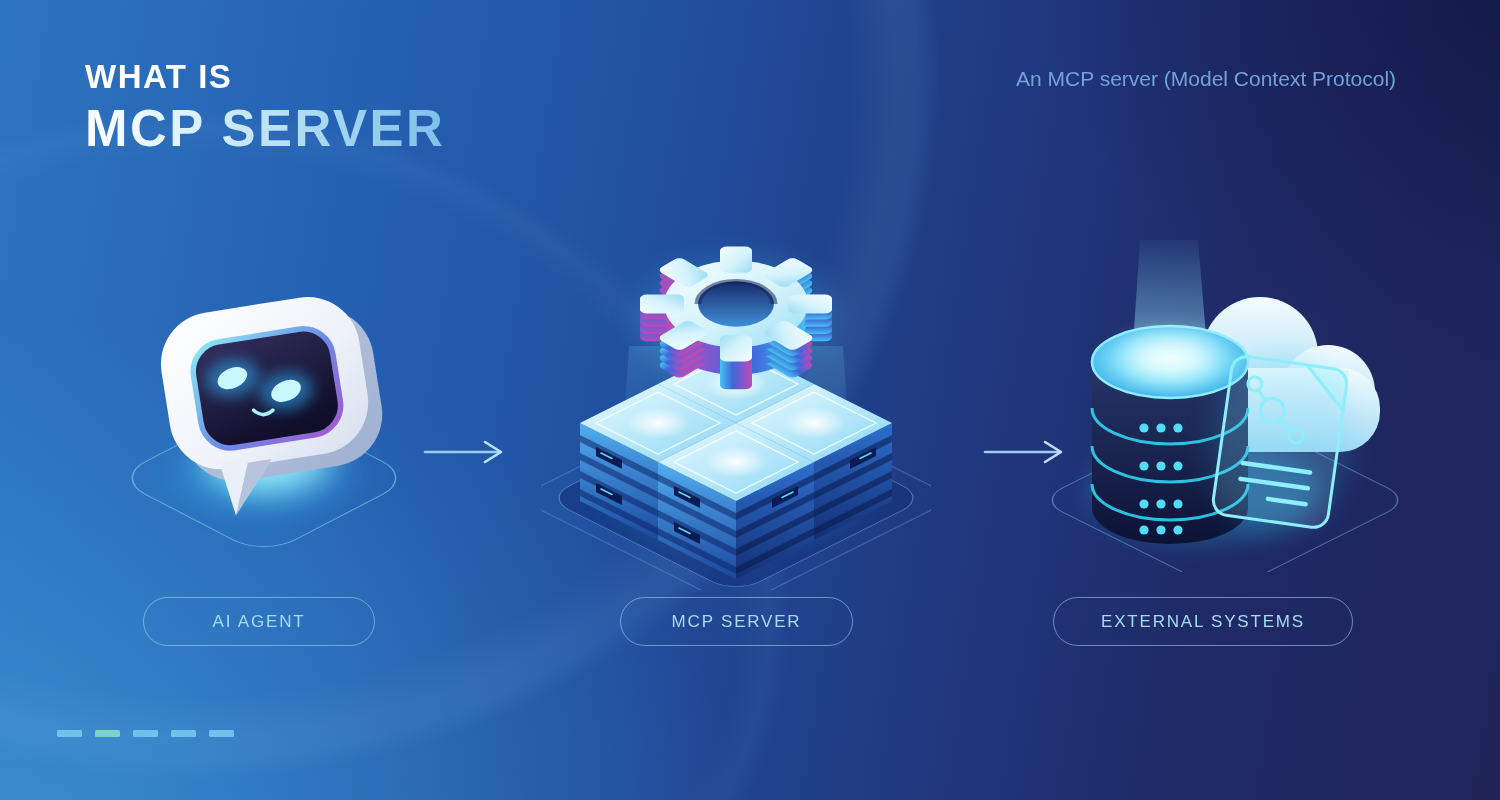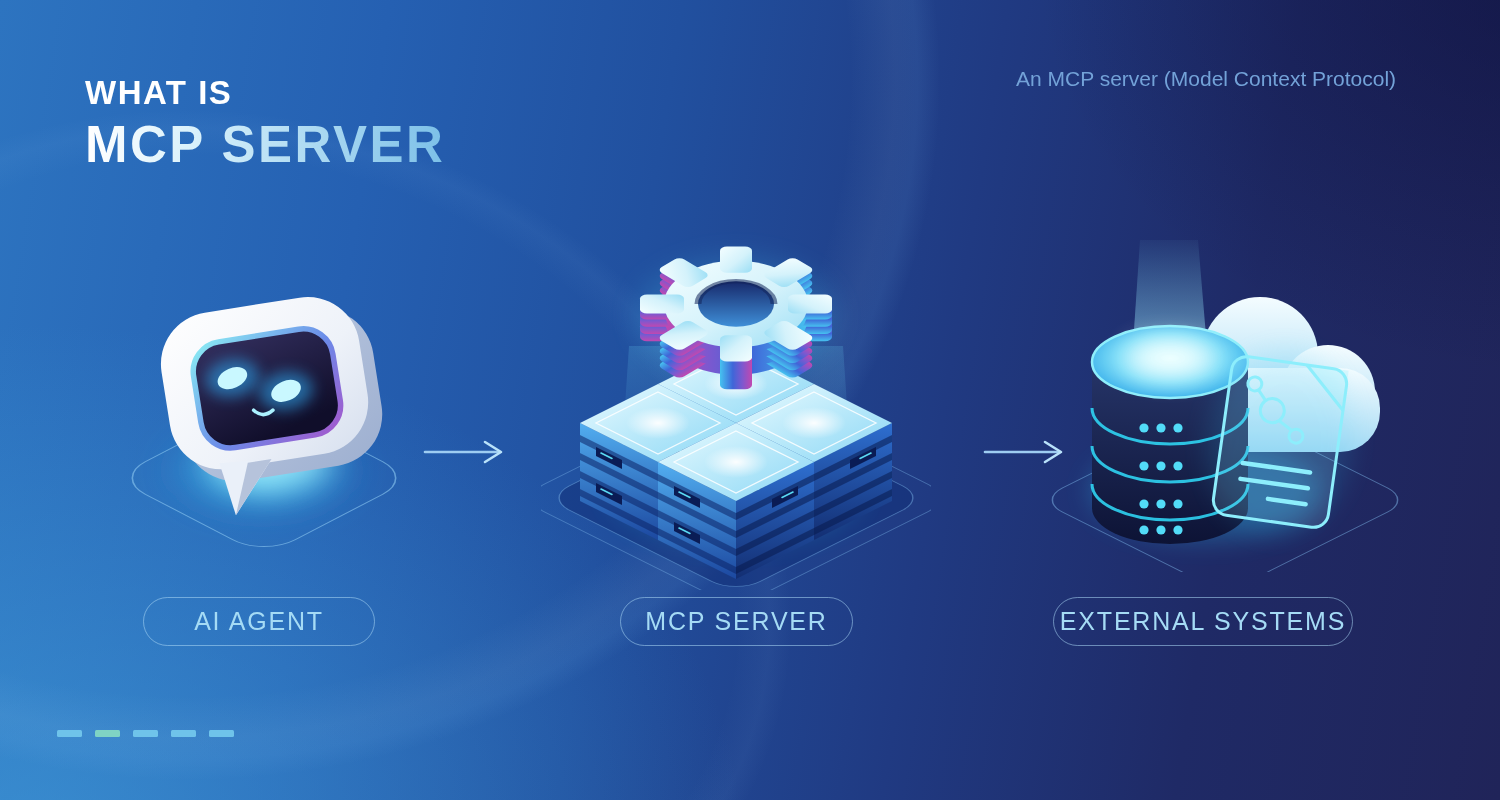--- a/index.html
+++ b/index.html
@@ -14,21 +14,21 @@
   .swoosh{
     position:absolute;left:-560px;top:-620px;width:1500px;height:1400px;border-radius:50%;
     background:radial-gradient(closest-side, rgba(255,255,255,0) 88%, rgba(180,220,250,0.07) 94%, rgba(120,180,235,0.10) 97%, rgba(255,255,255,0) 100%);
     pointer-events:none;
   }
   .swoosh2{
     position:absolute;left:-300px;top:120px;width:1100px;height:900px;border-radius:50%;
     background:radial-gradient(closest-side, rgba(255,255,255,0) 90%, rgba(150,200,245,0.05) 96%, rgba(255,255,255,0) 100%);
     transform:rotate(18deg);pointer-events:none;
   }
-  .title-block{position:absolute;left:85px;top:60px;line-height:1;margin-top:16px;}
+  .title-block{position:absolute;left:85px;top:60px;line-height:1;}
   .title-eyebrow{
     color:#ffffff;font-size:33px;font-weight:700;letter-spacing:1.5px;
   }
   .page-title{
     margin-top:10px;font-size:51px;font-weight:700;letter-spacing:2.5px;color:#9fd3ef;
   }
   @supports (-webkit-background-clip:text){
     .page-title{
       background:linear-gradient(90deg,#ffffff 0%,#d9f1fb 30%,#7cc0e8 100%);
       -webkit-background-clip:text;background-clip:text;color:transparent;
@@ -40,21 +40,21 @@
   .illus-ai{left:99px;top:238px;width:320px;height:334px;}
   .illus-mcp{left:541px;top:216px;width:390px;height:374px;}
   .illus-ext{left:1040px;top:240px;width:360px;height:332px;}
   .arrow{position:absolute;top:439px;width:88px;height:26px;}
   .arrow-1{left:422px;}
   .arrow-2{left:982px;}
   .pill{
     position:absolute;top:597px;height:49px;box-sizing:border-box;
     border:1.4px solid rgba(172,216,246,0.55);border-radius:26px;
     display:flex;align-items:center;justify-content:center;
-    color:#a5dbf5;font-size:25px;letter-spacing:1.8px;font-weight:400;
+    color:#a5dbf5;font-size:17px;letter-spacing:1.8px;font-weight:400;
   }
   .pill-ai{left:143px;width:232px;}
   .pill-mcp{left:620px;width:233px;}
   .pill-ext{left:1053px;width:300px;justify-content:center;}
   .dashed-line{position:absolute;left:57px;top:730px;display:flex;gap:13px;}
   .dash{width:25px;height:7px;border-radius:1.5px;display:block;}
 </style>
 </head>
 <body>
 

